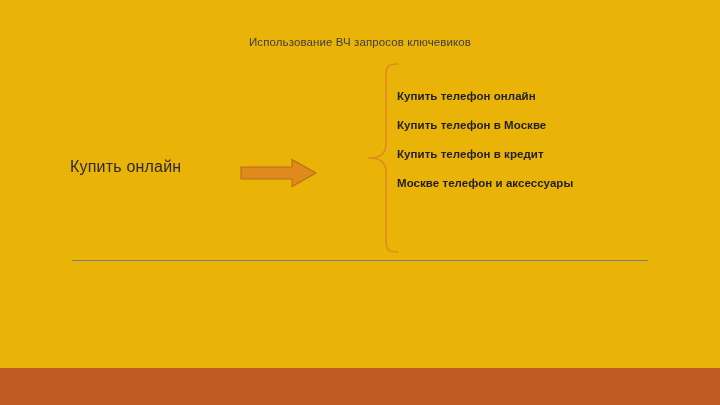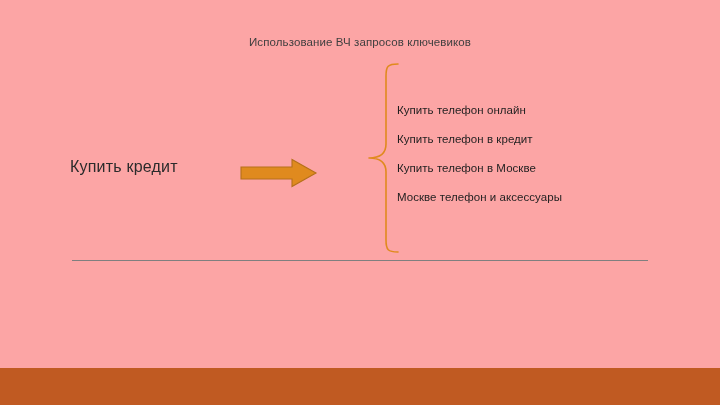--- a/index.html
+++ b/index.html
@@ -12,21 +12,21 @@
     background: #ffffff;
     font-family: "Liberation Sans", sans-serif;
     overflow: hidden;
     position: relative;
   }
   .slide {
     position: absolute;
     left: 0; top: 0;
     width: 720px;
     height: 405px;
-    background: #fca5a5;
+    background: #eab308;
   }
   .title {
     position: absolute;
     left: 140px;
     top: 36px;
     width: 440px;
     text-align: center;
     font-size: 11.5px;
     color: #3f3f3f;
     letter-spacing: 0.1px;
@@ -52,22 +52,23 @@
   .brace {
     position: absolute;
     left: 366px;
     top: 62px;
     width: 34px;
     height: 192px;
   }
   .items {
     position: absolute;
     left: 397px;
-    top: 102px;
+    top: 88px;
     width: 300px;
+    font-weight: bold;
   }
   .item {
     font-size: 11.5px;
     color: #1f1f1f;
     height: 29px;
     line-height: 16px;
     letter-spacing: 0.05px;
   }
   .hrule {
     position: absolute;
@@ -86,38 +87,38 @@
     background: #c05a22;
   }
 </style>
 </head>
 <body>
 
 <div class="slide">
 
   <div class="title">Использование ВЧ запросов ключевиков</div>
 
-  <div class="source-label">Купить кредит</div>
+  <div class="source-label">Купить онлайн</div>
 
   <div class="arrow">
     <svg width="78" height="30" viewBox="0 0 78 30" xmlns="http://www.w3.org/2000/svg">
       <polygon points="1,9 52,9 52,1.5 76,15 52,28.5 52,21 1,21" fill="#e08a1e" stroke="#b5701a" stroke-width="1.1"></polygon>
     </svg>
   </div>
 
   <div class="brace">
     <svg width="34" height="192" viewBox="0 0 34 192" xmlns="http://www.w3.org/2000/svg">
       <path d="M32 2 C 22 2, 20 4, 20 14 L 20 82 C 20 92, 14 96, 3 96 C 14 96, 20 100, 20 110 L 20 178 C 20 188, 22 190, 32 190" fill="none" stroke="#e08a1e" stroke-width="1.6" stroke-linecap="round" stroke-linejoin="round"></path>
     </svg>
   </div>
 
   <div class="items">
     <div class="item">Купить телефон онлайн</div>
+    <div class="item">Купить телефон в Москве</div>
     <div class="item">Купить телефон в кредит</div>
-    <div class="item">Купить телефон в Москве</div>
     <div class="item">Москве телефон и аксессуары</div>
   </div>
 
   <div class="hrule"></div>
 
   <div class="footer-bar"></div>
 
 </div>
 
 </body></html>

